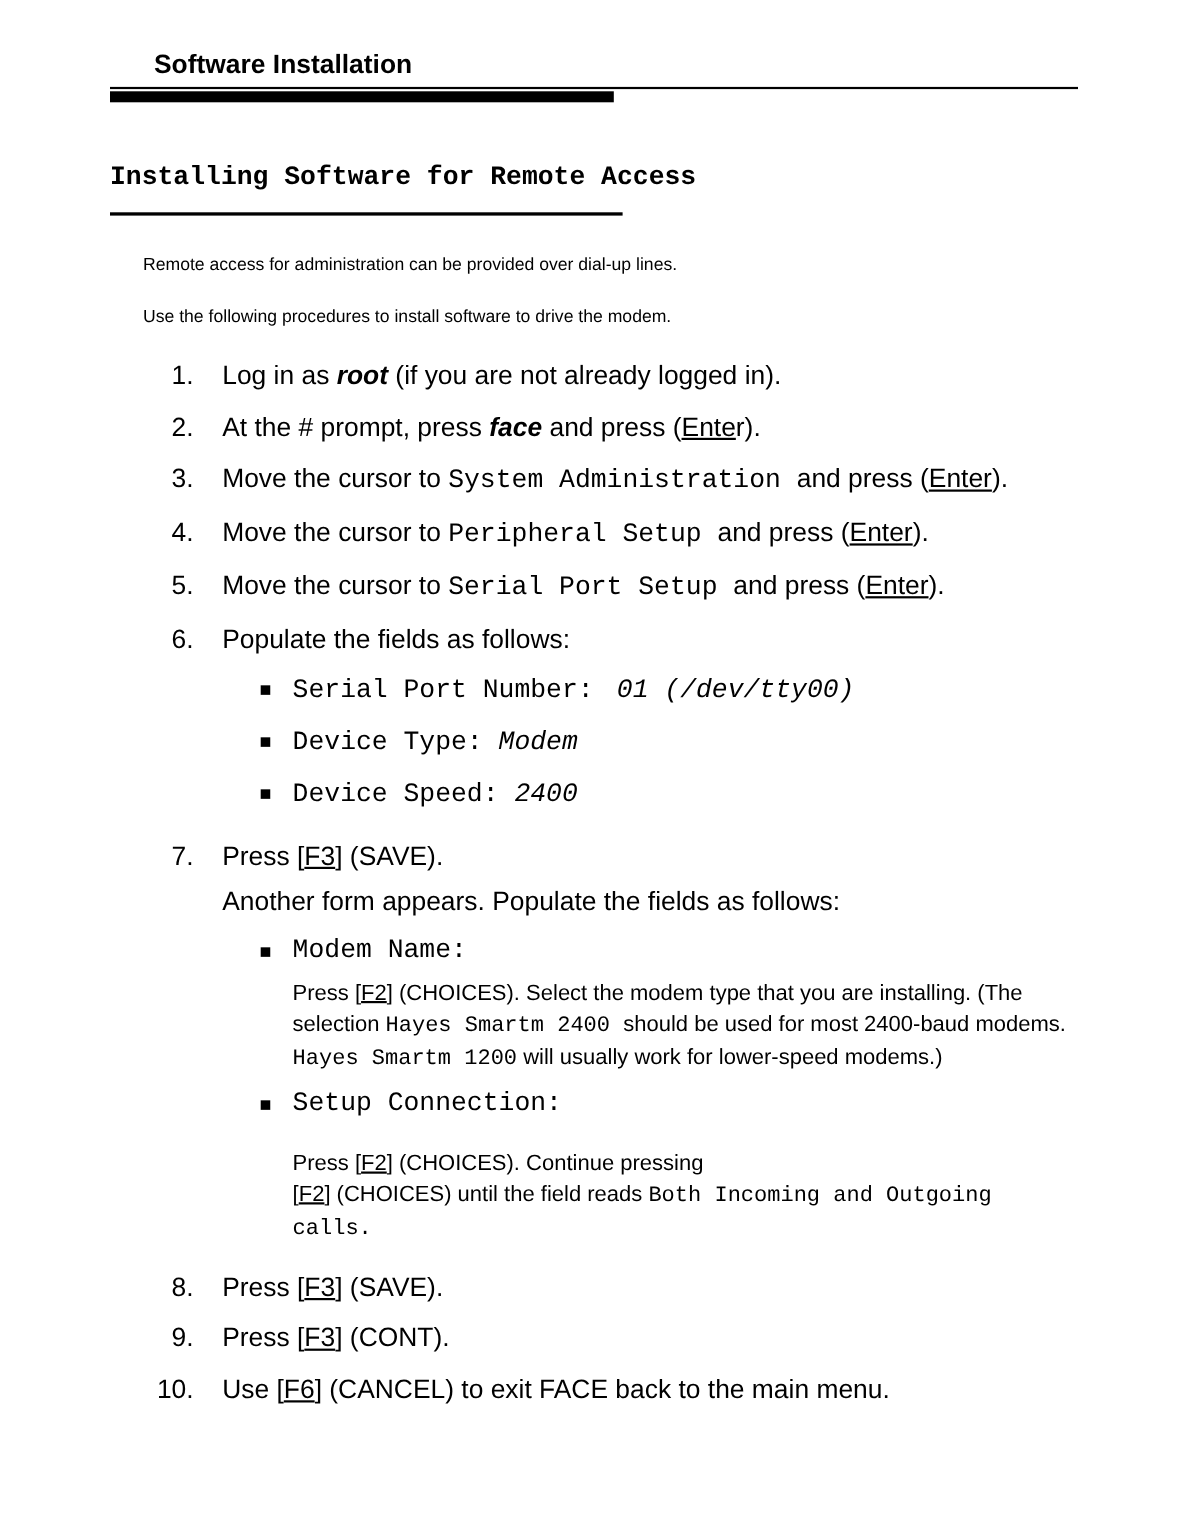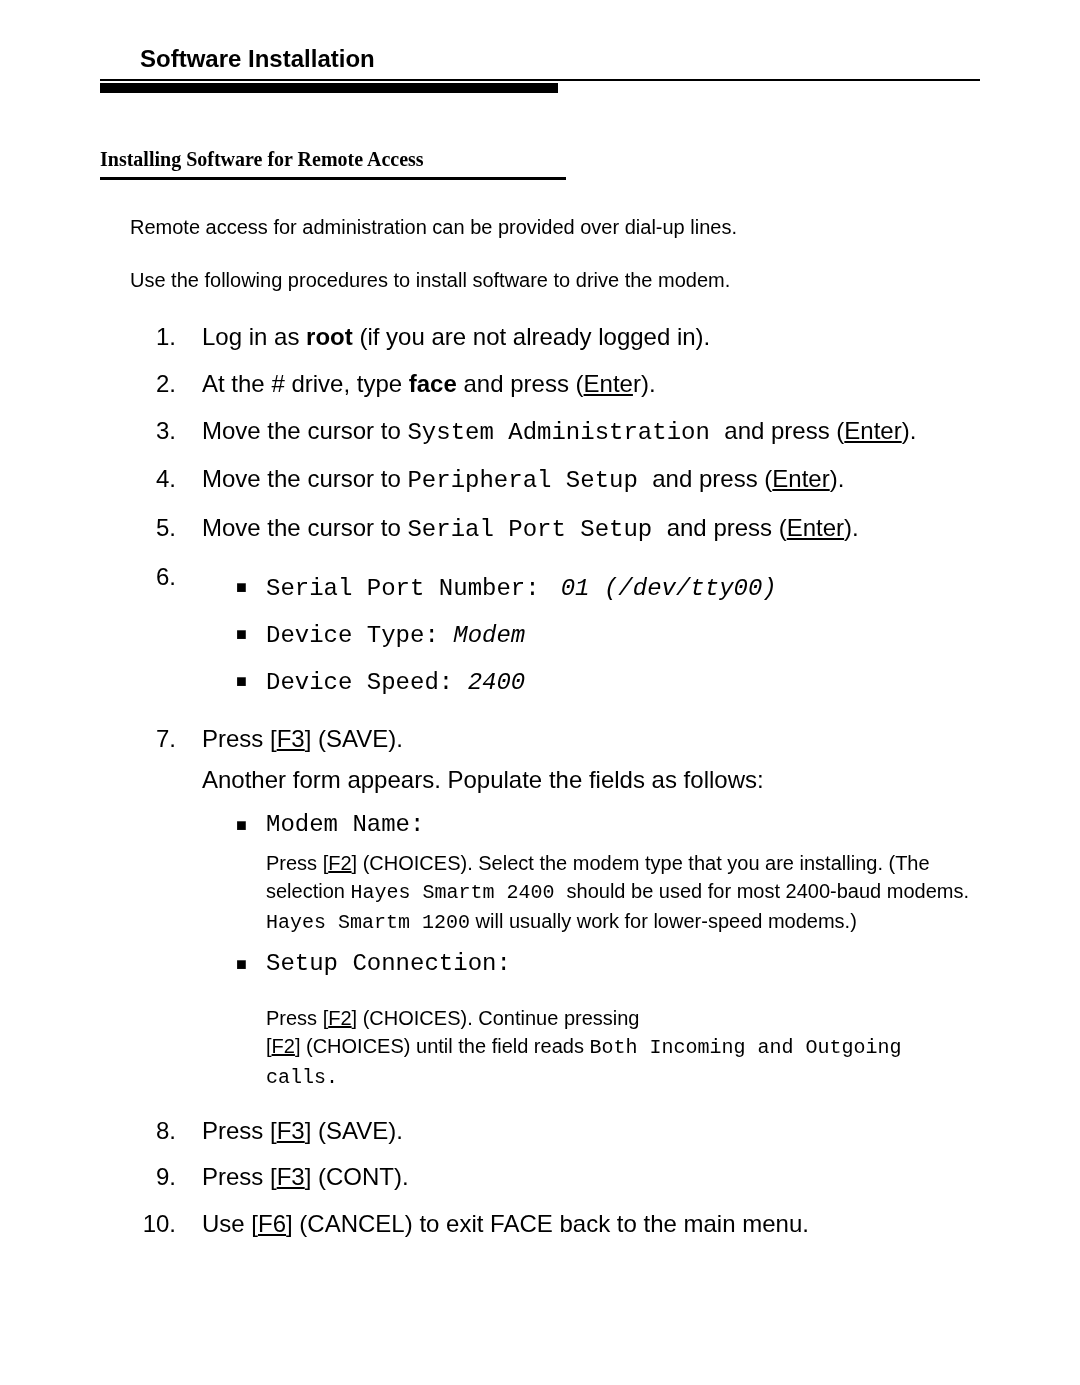--- a/index.html
+++ b/index.html
@@ -24,32 +24,32 @@
     .rule-thin {
       border-top: 2px solid #000;
       margin-bottom: 2px;
     }
     .rule-thick {
       border-top: 10px solid #000;
       width: 52%;
       margin-bottom: 55px;
     }
     .section-title {
-      font-family: Liberation Serif, serif;
+      font-family: Liberation Mono, monospace;
       font-weight: bold;
-      font-size: 20px;
-      margin-bottom: 6px;
+      font-size: 24px;
+      margin-bottom: 18px;
     }
     .section-rule {
       border-top: 3px solid #000;
       width: 53%;
       margin-bottom: 34px;
     }
     .para {
-      font-size: 20px;
+      font-size: 16px;
       line-height: 1.35;
       margin-left: 30px;
       margin-bottom: 26px;
     }
     ol.steps {
       list-style: none;
       margin-left: 30px;
     }
     ol.steps > li {
       display: flex;
@@ -64,20 +64,21 @@
       padding-right: 26px;
     }
     .step-body {
       flex: 1;
     }
     .mono {
       font-family: "Courier New", Courier, monospace;
     }
     .bold-ital {
       font-weight: bold;
+      font-style: italic;
     }
     .bold-ital-mono {
       font-family: "Courier New", Courier, monospace;
       font-weight: normal;
       font-style: italic;
     }
     .underline {
       text-decoration: underline;
     }
     .bullets {
@@ -129,21 +130,21 @@
   <li>
     <div class="num">1.</div>
     <div class="step-body">
       <span>Log in as </span><span class="bold-ital">root</span><span> (if you are not already logged in).</span>
     </div>
   </li>
 
   <li>
     <div class="num">2.</div>
     <div class="step-body">
-      <span>At the # drive, type </span><span class="bold-ital">face</span><span> and press (</span><span class="underline">Ente</span><span>r).</span>
+      <span>At the # prompt, press </span><span class="bold-ital">face</span><span> and press (</span><span class="underline">Ente</span><span>r).</span>
     </div>
   </li>
 
   <li>
     <div class="num">3.</div>
     <div class="step-body">
       <span>Move the cursor to </span><span class="mono">System Administration </span><span> and press (</span><span class="underline">Enter</span><span>).</span>
     </div>
   </li>
 
@@ -157,20 +158,21 @@
   <li>
     <div class="num">5.</div>
     <div class="step-body">
       <span>Move the cursor to </span><span class="mono">Serial Port Setup </span><span> and press (</span><span class="underline">Enter</span><span>).</span>
     </div>
   </li>
 
   <li>
     <div class="num">6.</div>
     <div class="step-body">
+      <span>Populate the fields as follows:</span>
       <ul class="bullets">
         <li>
           <span class="bullet-mark">■</span>
           <span class="bullet-body">
             <span class="mono">Serial  Port  Number: </span> &nbsp;<span class="bold-ital-mono">01      (/dev/tty00)</span>
           </span>
         </li>
         <li>
           <span class="bullet-mark">■</span>
           <span class="bullet-body">

